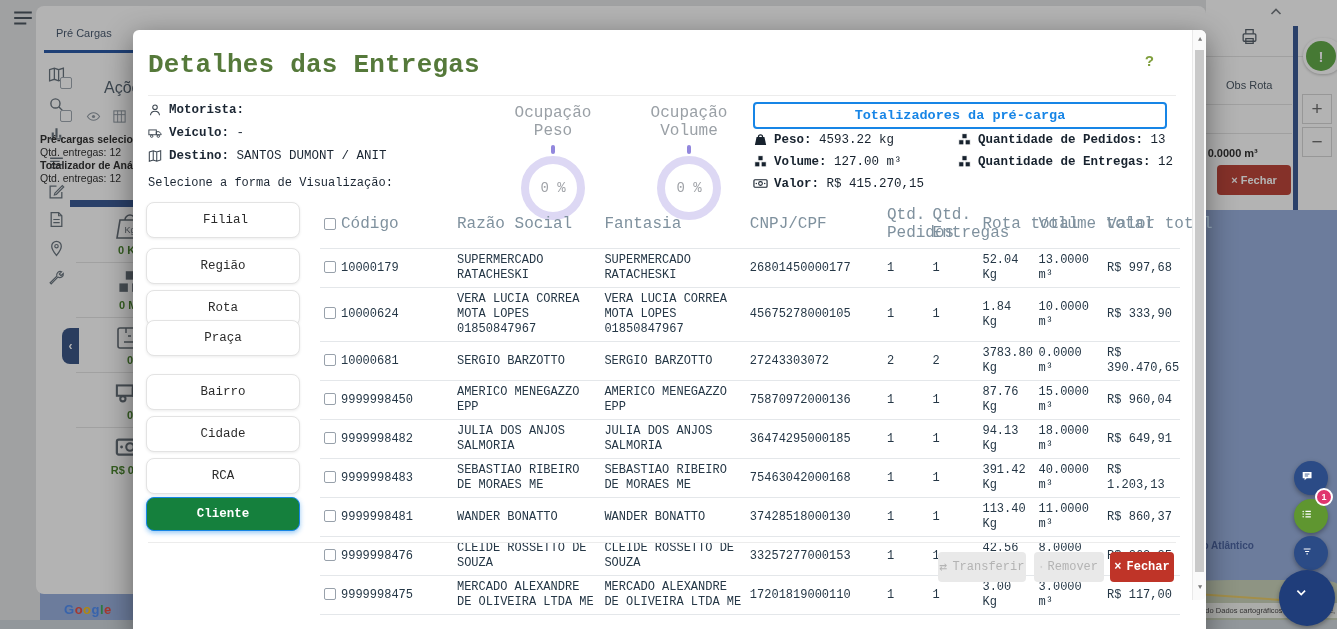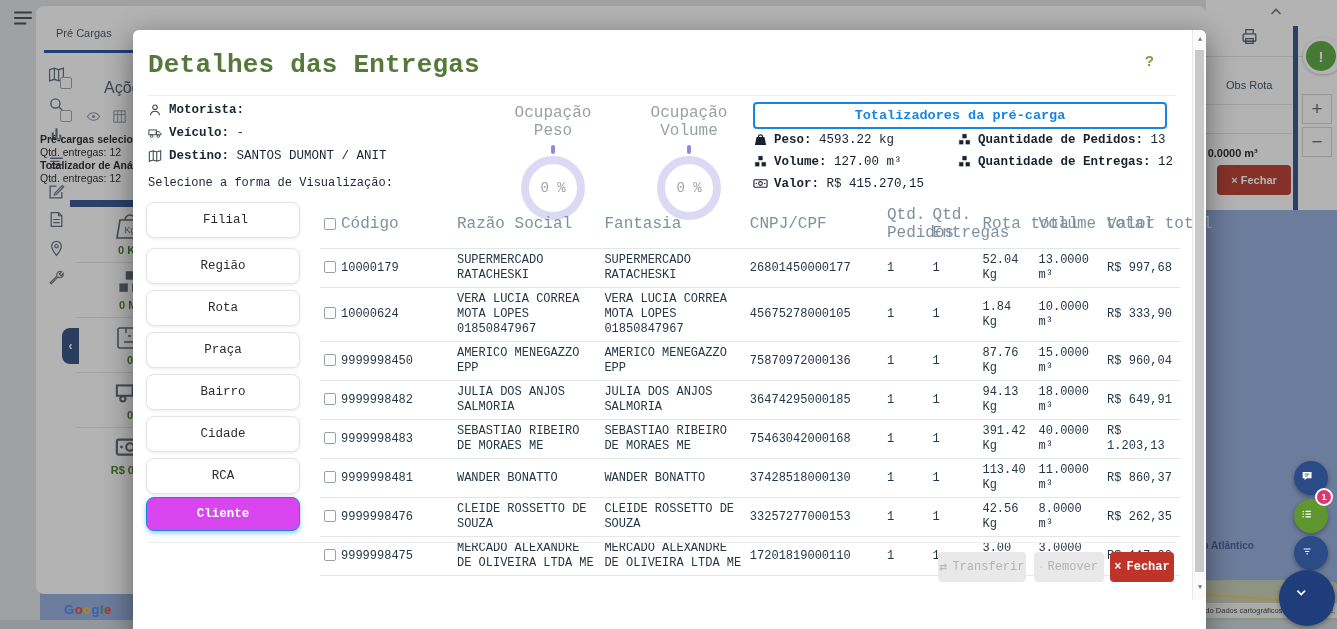--- a/index.html
+++ b/index.html
@@ -89,21 +89,21 @@
   .gauge-circle{width:64px;height:64px;border:8px solid #ddd8f4;border-radius:50%;margin:0 auto;
                 display:flex;align-items:center;justify-content:center;font-size:14px;color:#a0a3a8;}
   .tz-box{position:absolute;left:620px;top:72px;width:414px;height:27px;border:2px solid #1785e6;border-radius:4px;
           display:flex;align-items:center;justify-content:center;font-size:13.5px;font-weight:bold;color:#1785e6;}
   .tz-row{position:absolute;display:flex;align-items:center;gap:6px;font-size:12.5px;color:#17222e;}
   .tz-row .ic{width:15px;height:15px;color:#17222e;}
   .tz-row .ic svg{width:100%;height:100%;}
   .vbtn{position:absolute;left:13px;width:154px;height:36px;background:#fff;border:1px solid #e3e3e3;
         border-radius:8px;box-shadow:0 1px 3px rgba(0,0,0,.08);font-size:12.5px;color:#2b2b2b;
         display:flex;align-items:center;justify-content:center;cursor:pointer;font-family:inherit;}
-  .vbtn.active{background:#d946ef;border-color:#1785e6;color:#fff;font-weight:bold;height:34px;
+  .vbtn.active{background:#15803d;border-color:#1785e6;color:#fff;font-weight:bold;height:34px;
                box-shadow:0 2px 5px rgba(23,133,230,.45);text-align:center;}
   .dtable{position:absolute;left:187px;top:172px;width:860px;border-collapse:collapse;table-layout:fixed;}
   .dtable th{font-weight:normal;color:#7f919e;font-size:16px;text-align:left;padding:4px 4px 6px 4px;vertical-align:middle;}
   .dtable td{font-size:12px;color:#253746;padding:4px 4px;border-top:1px solid #e4e7ea;vertical-align:middle;line-height:1.25;}
   .dtable tr:last-child td{border-bottom:1px solid #e4e7ea;}
   .chk{display:inline-block;width:12px;height:12px;border:1.5px solid #98a1ab;border-radius:2px;background:#fff;
        vertical-align:-2px;margin-right:5px;cursor:pointer;}
   .m-footer-btn{position:absolute;top:522px;height:30px;border:none;border-radius:4px;font-size:12px;
                 font-family:inherit;display:flex;align-items:center;justify-content:center;gap:5px;}
   .btn-gray{background:#e9e9e9;color:#b3b3b3;}
@@ -409,21 +409,21 @@
             <rect x="1.9" y="8.3" width="5.4" height="5.4" fill="currentColor" stroke="#fff" stroke-width="0.9"></rect>
             <rect x="8.7" y="8.3" width="5.4" height="5.4" fill="currentColor" stroke="#fff" stroke-width="0.9"></rect>
           </svg></span>
       <span><b>Quantidade de Entregas:</b> <span>12</span></span>
     </div>
 
     <div id="view-buttons">
         <button class="vbtn" style="top: 172px; padding-left: 11px;">Filial</button>
         <button class="vbtn" style="top: 218px;">Região</button>
         <button class="vbtn" style="top: 260px;">Rota</button>
-        <button class="vbtn" style="top: 302px;">Praça</button>
+        <button class="vbtn" style="top: 290px;">Praça</button>
         <button class="vbtn" style="top: 344px;">Bairro</button>
         <button class="vbtn" style="top: 386px;">Cidade</button>
         <button class="vbtn" style="top: 428px;">RCA</button>
         <button class="vbtn active" style="top: 467px;">Cliente</button>
       </div>
 
     <table class="dtable">
       <colgroup>
           <col style="width:128px">
           <col style="width:142px">
@@ -465,20 +465,31 @@
             <td>VERA LUCIA CORREA MOTA LOPES 01850847967</td>
             <td>VERA LUCIA CORREA MOTA LOPES 01850847967</td>
             <td>45675278000105</td>
             <td>1</td>
             <td>1</td>
             <td>1.84 Kg</td>
             <td>10.0000 m³</td>
             <td>R$ 333,90</td>
           </tr>
           <tr>
+            <td style="white-space: nowrap;"><span class="chk"></span>10000681</td>
+            <td>SERGIO BARZOTTO</td>
+            <td>SERGIO BARZOTTO</td>
+            <td>27243303072</td>
+            <td>2</td>
+            <td>2</td>
+            <td>3783.80 Kg</td>
+            <td>0.0000 m³</td>
+            <td>R$ 390.470,65</td>
+          </tr>
+          <tr>
             <td style="white-space: nowrap;"><span class="chk"></span>9999998450</td>
             <td>AMERICO MENEGAZZO EPP</td>
             <td>AMERICO MENEGAZZO EPP</td>
             <td>75870972000136</td>
             <td>1</td>
             <td>1</td>
             <td>87.76 Kg</td>
             <td>15.0000 m³</td>
             <td>R$ 960,04</td>
           </tr>

